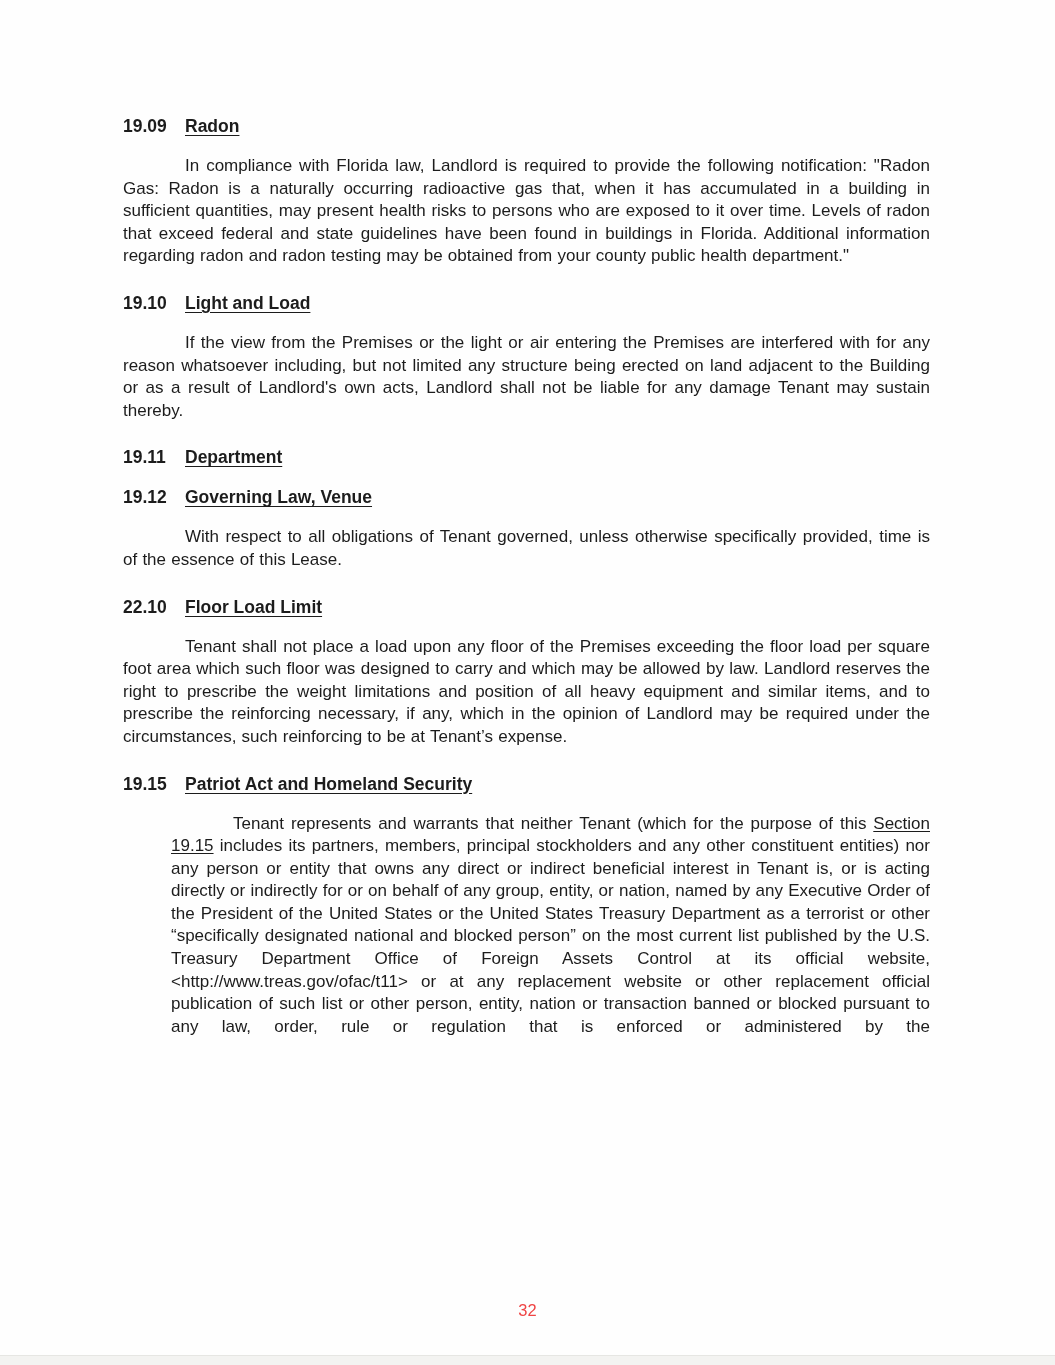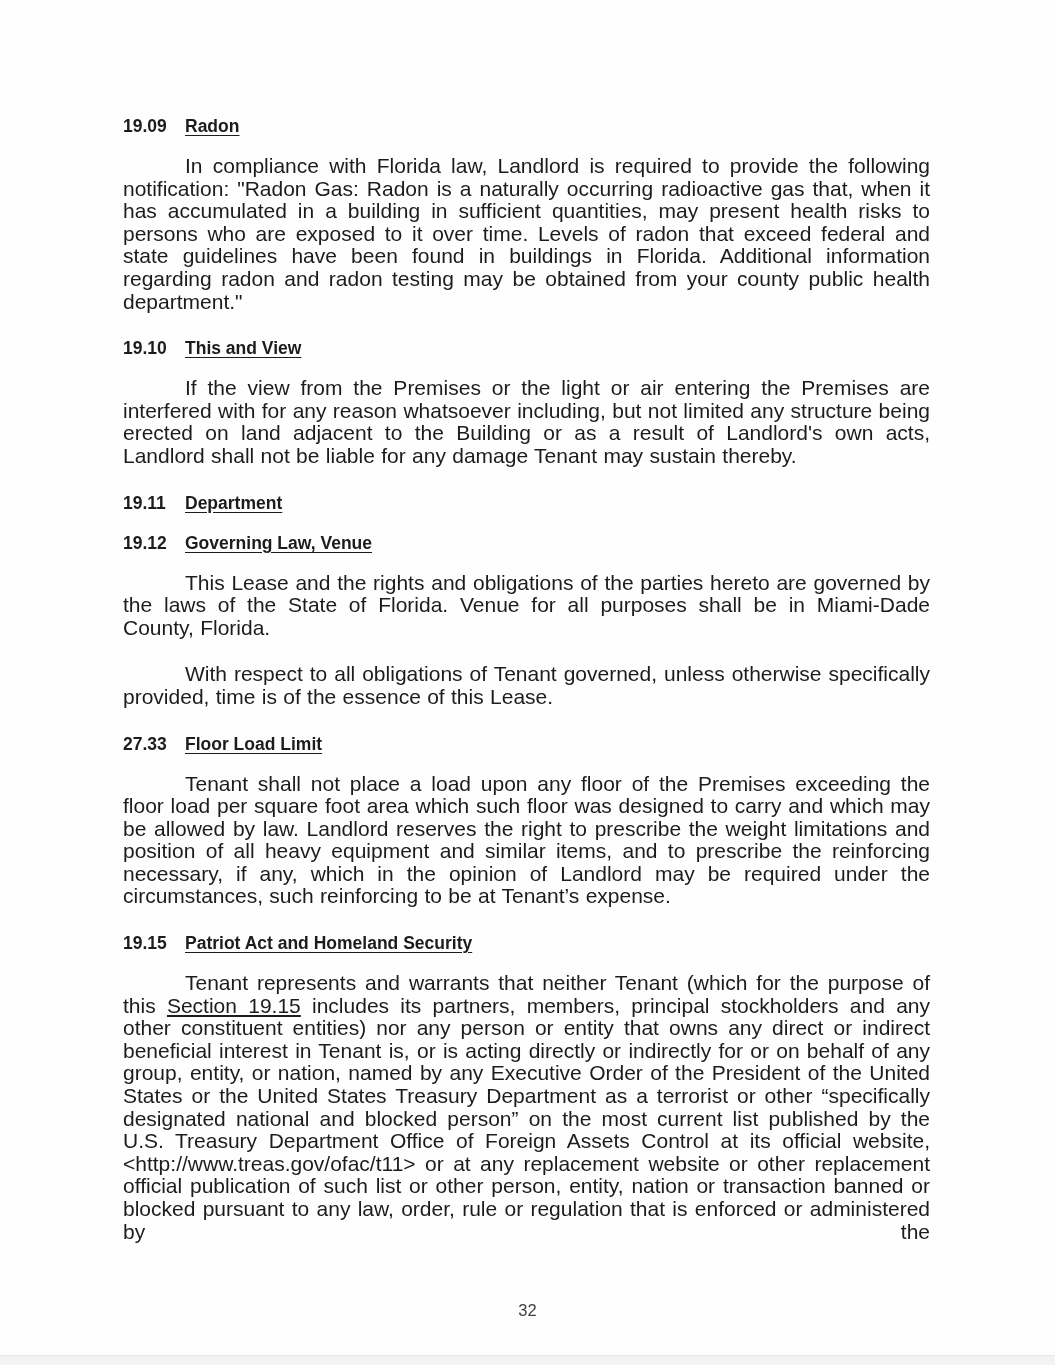--- a/index.html
+++ b/index.html
@@ -31,42 +31,43 @@
   .sec-num {
     display: inline-block;
     width: 62px;
     text-decoration: none;
   }
   .sec-title {
     text-decoration: underline;
     text-underline-offset: 3px;
   }
   .sec-body {
-    font-size: 21px;
+    font-size: 17px;
     line-height: 22.6px;
     margin: 0 0 24px 0;
     text-align: justify;
     text-indent: 62px;
     word-spacing: 0.5px;
   }
   .sec-body.continues {
     text-align-last: justify;
+    margin-left: 48px;
   }
   .inline-ref {
     text-decoration: underline;
     text-underline-offset: 2px;
   }
   .page-footer {
     position: absolute;
     left: 0;
     right: 0;
     bottom: 45px;
     text-align: center;
     font-size: 16.5px;
-    color: #404040;
+    color: #ef4444;
   }
   .scan-edge {
     position: absolute;
     left: 0;
     right: 0;
     bottom: 0;
     height: 9px;
     background: #f3f3f1;
     border-top: 1px solid #e6e6e3;
   }
@@ -79,45 +80,44 @@
 
     <section class="doc-section">
       <h2 class="sec-head">
         <span class="sec-num">19.09</span><span class="sec-title">Radon</span>
       </h2>
       <p class="sec-body">In compliance with Florida law, Landlord is required to provide the following notification: "Radon Gas: Radon is a naturally occurring radioactive gas that, when it has accumulated in a building in sufficient quantities, may present health risks to persons who are exposed to it over time. Levels of radon that exceed federal and state guidelines have been found in buildings in Florida. Additional information regarding radon and radon testing may be obtained from your county public health department."</p>
     </section>
 
     <section class="doc-section">
       <h2 class="sec-head">
-        <span class="sec-num">19.10</span><span class="sec-title">This and View</span>
+        <span class="sec-num">19.10</span><span class="sec-title">Light and Load</span>
       </h2>
       <p class="sec-body">If the view from the Premises or the light or air entering the Premises are interfered with for any reason whatsoever including, but not limited any structure being erected on land adjacent to the Building or as a result of Landlord's own acts, Landlord shall not be liable for any damage Tenant may sustain thereby.</p>
     </section>
 
     <section class="doc-section">
       <h2 class="sec-head">
         <span class="sec-num">19.11</span><span class="sec-title">Department</span>
       </h2>
     </section>
 
     <section class="doc-section">
       <h2 class="sec-head">
         <span class="sec-num">19.12</span><span class="sec-title">Governing Law, Venue</span>
       </h2>
-      <p class="sec-body">This Lease and the rights and obligations of the parties hereto are governed by the laws of the State of Florida. Venue for all purposes shall be in Miami-Dade County, Florida.</p>
     </section>
 
     <section class="doc-section">
       <p class="sec-body">With respect to all obligations of Tenant governed, unless otherwise specifically provided, time is of the essence of this Lease.</p>
     </section>
 
     <section class="doc-section">
       <h2 class="sec-head">
-        <span class="sec-num">27.33</span><span class="sec-title">Floor Load Limit</span>
+        <span class="sec-num">22.10</span><span class="sec-title">Floor Load Limit</span>
       </h2>
       <p class="sec-body">Tenant shall not place a load upon any floor of the Premises exceeding the floor load per square foot area which such floor was designed to carry and which may be allowed by law. Landlord reserves the right to prescribe the weight limitations and position of all heavy equipment and similar items, and to prescribe the reinforcing necessary, if any, which in the opinion of Landlord may be required under the circumstances, such reinforcing to be at Tenant’s expense.</p>
     </section>
 
     <section class="doc-section">
       <h2 class="sec-head">
         <span class="sec-num">19.15</span><span class="sec-title">Patriot Act and Homeland Security</span>
       </h2>
       <p class="sec-body continues"><span>Tenant represents and warrants that neither Tenant (which for the purpose of this </span><span class="inline-ref">Section 19.15</span><span> includes its partners, members, principal stockholders and any other constituent entities) nor any person or entity that owns any direct or indirect beneficial interest in Tenant is, or is acting directly or indirectly for or on behalf of any group, entity, or nation, named by any Executive Order of the President of the United States or the United States Treasury Department as a terrorist or other “specifically designated national and blocked person” on the most current list published by the U.S. Treasury Department Office of Foreign Assets Control at its official website, &lt;http://www.treas.gov/ofac/t11&gt; or at any replacement website or other replacement official publication of such list or other person, entity, nation or transaction banned or blocked pursuant to any law, order, rule or regulation that is enforced or administered by the</span></p>
     </section>

